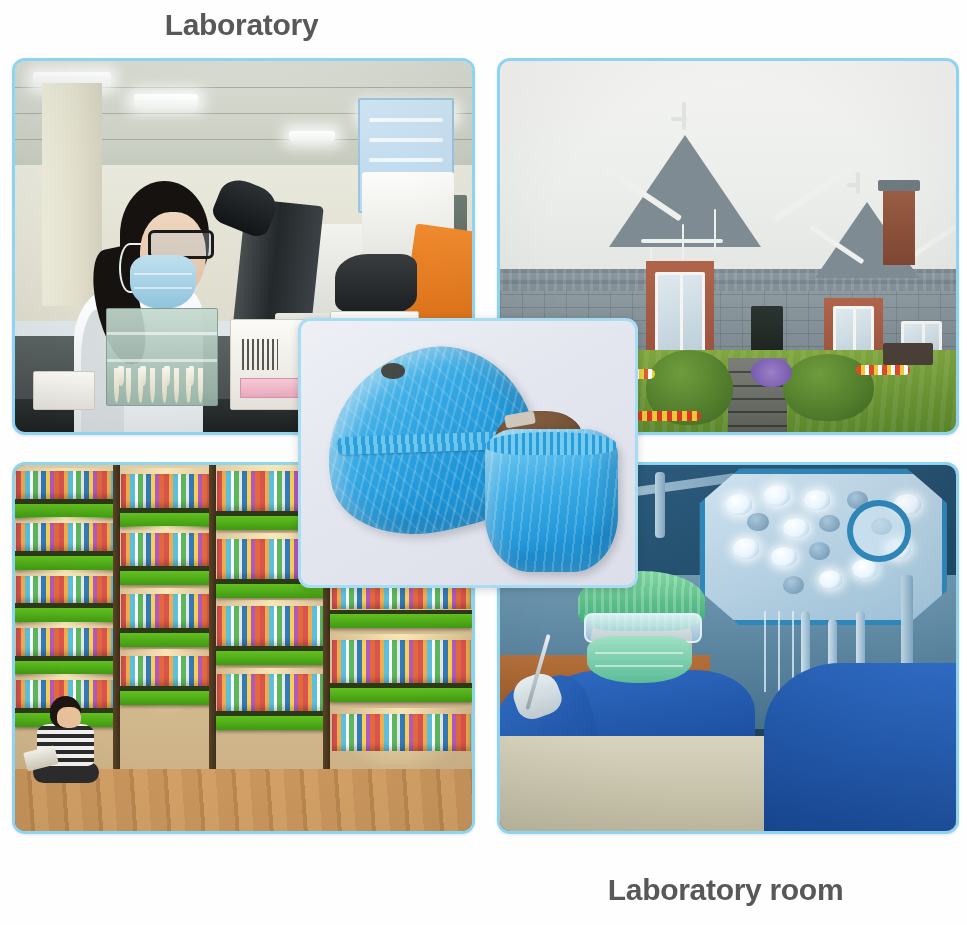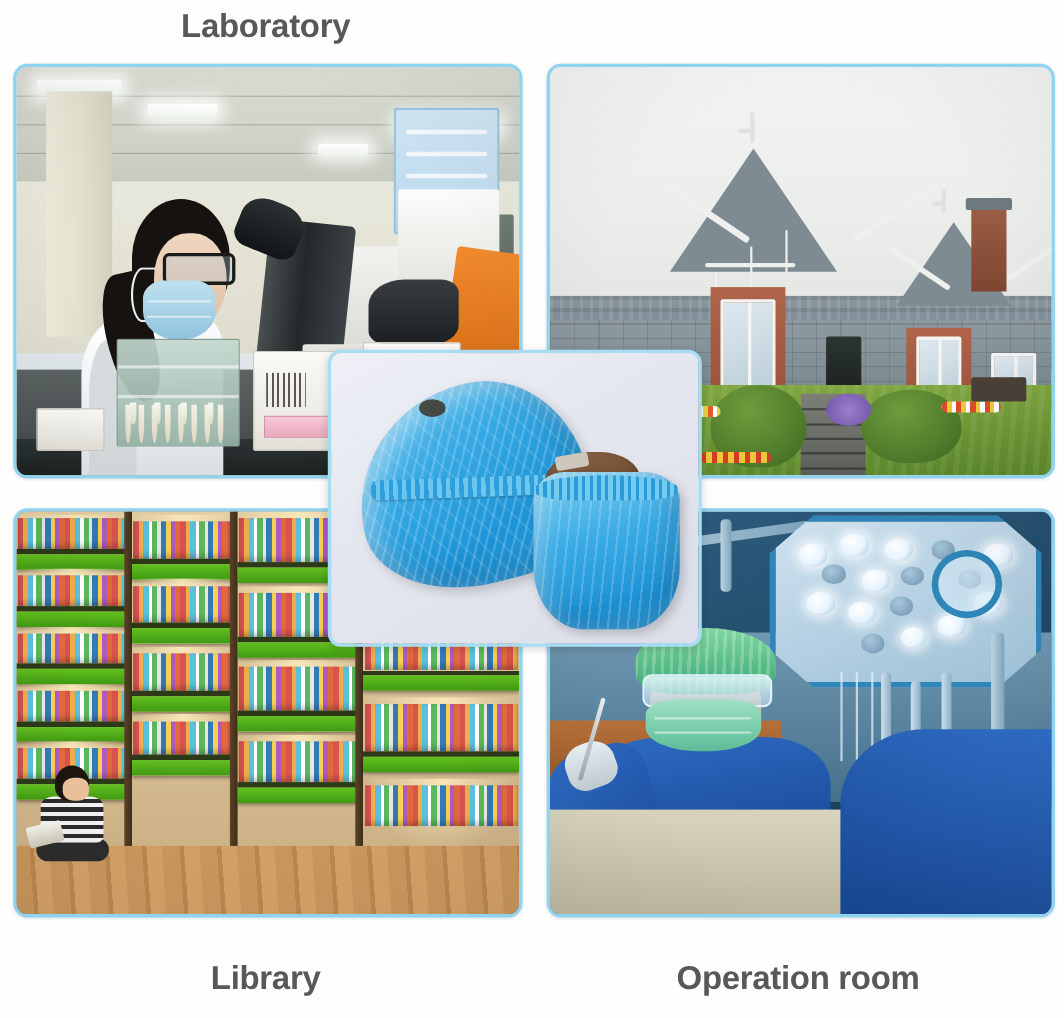--- a/index.html
+++ b/index.html
@@ -293,22 +293,21 @@
 
   .vignette{position:absolute;inset:0;pointer-events:none;
     background:radial-gradient(ellipse at 50% 48%,rgba(255,255,255,0) 55%,rgba(0,0,0,.05) 100%);}
 </style>
 </head>
 <body>
 
 <div class="stage">
 
   <div class="label" id="label-laboratory">Laboratory</div>
-  <div class="label" id="label-library">Library</div>
-  <div class="label" id="label-operation">Operation room</div>
+  <div class="label" id="label-operation">Laboratory room</div>
 
   <div class="photo" id="photo-laboratory">
     <div class="scene">
       <div class="lab-ceiling"></div>
       <div class="lab-ceil-line" style="top:7%"></div>
       <div class="lab-ceil-line" style="top:14%"></div>
       <div class="lab-ceil-line" style="top:21%"></div>
       <div class="lab-panel-light" style="left:4%;top:3%;width:17%;height:4%"></div>
       <div class="lab-panel-light" style="left:26%;top:9%;width:14%;height:3.5%"></div>
       <div class="lab-panel-light" style="left:76%;top:12%;width:20%;height:4.5%"></div>

